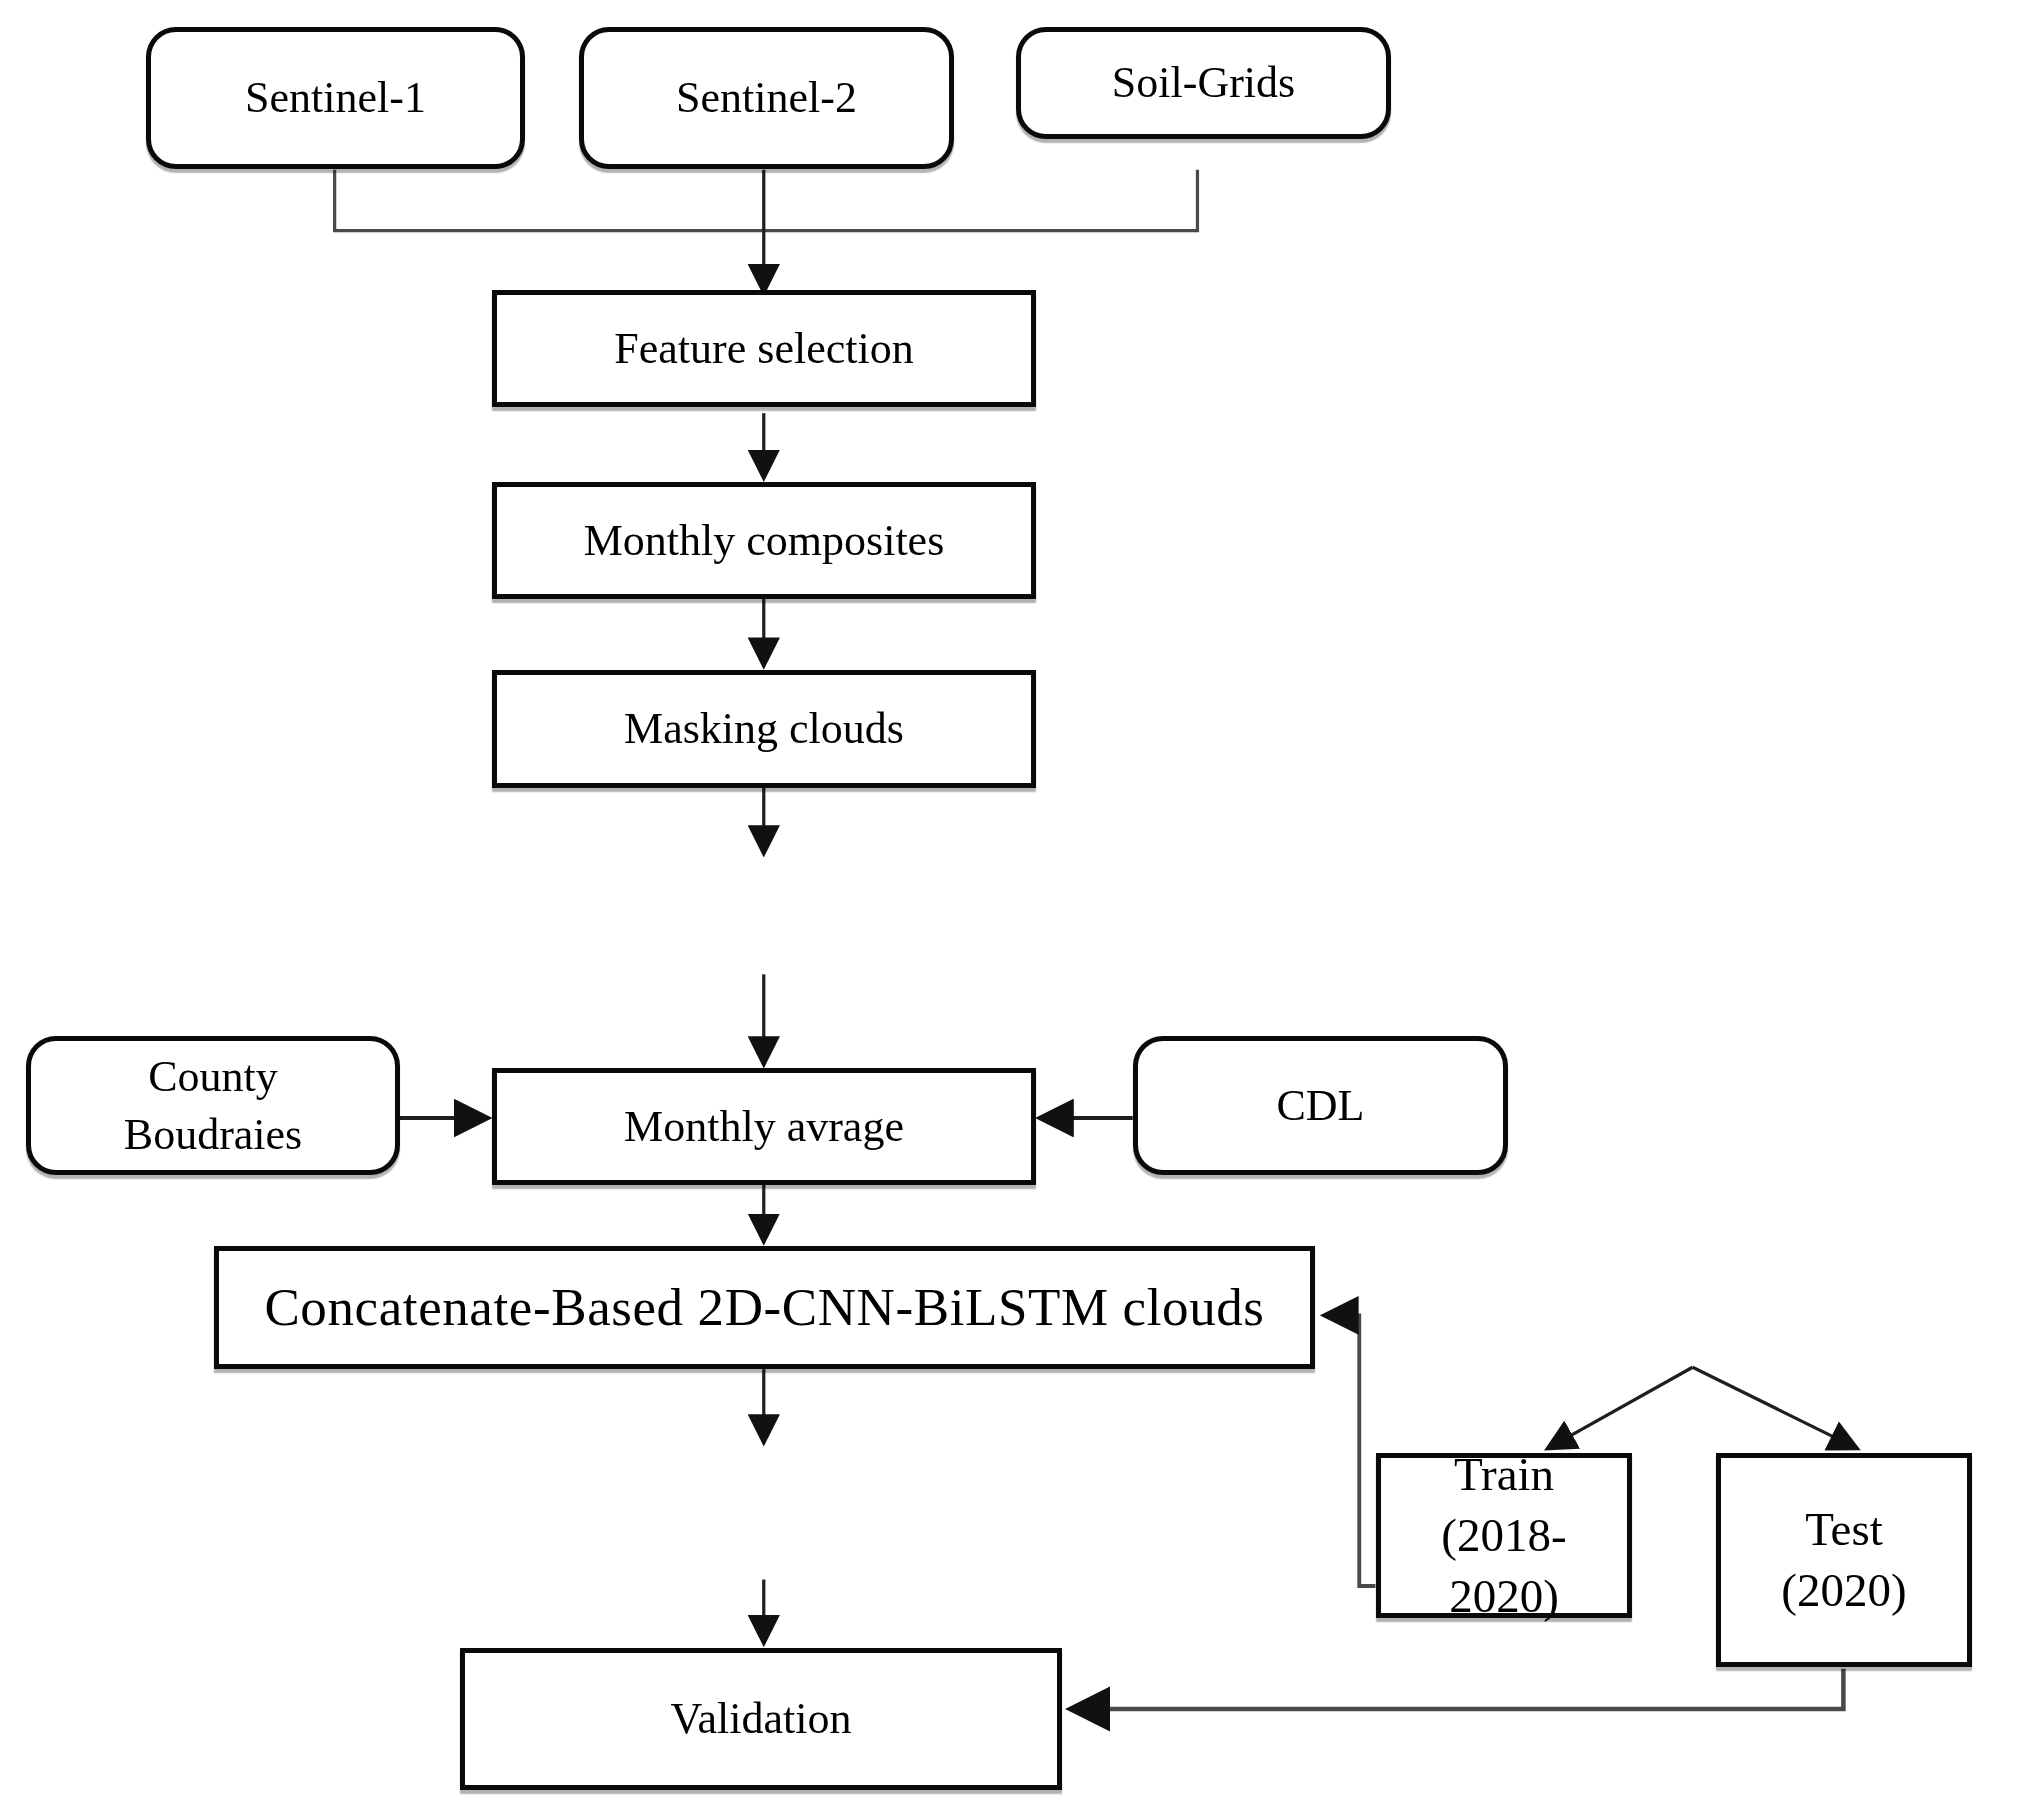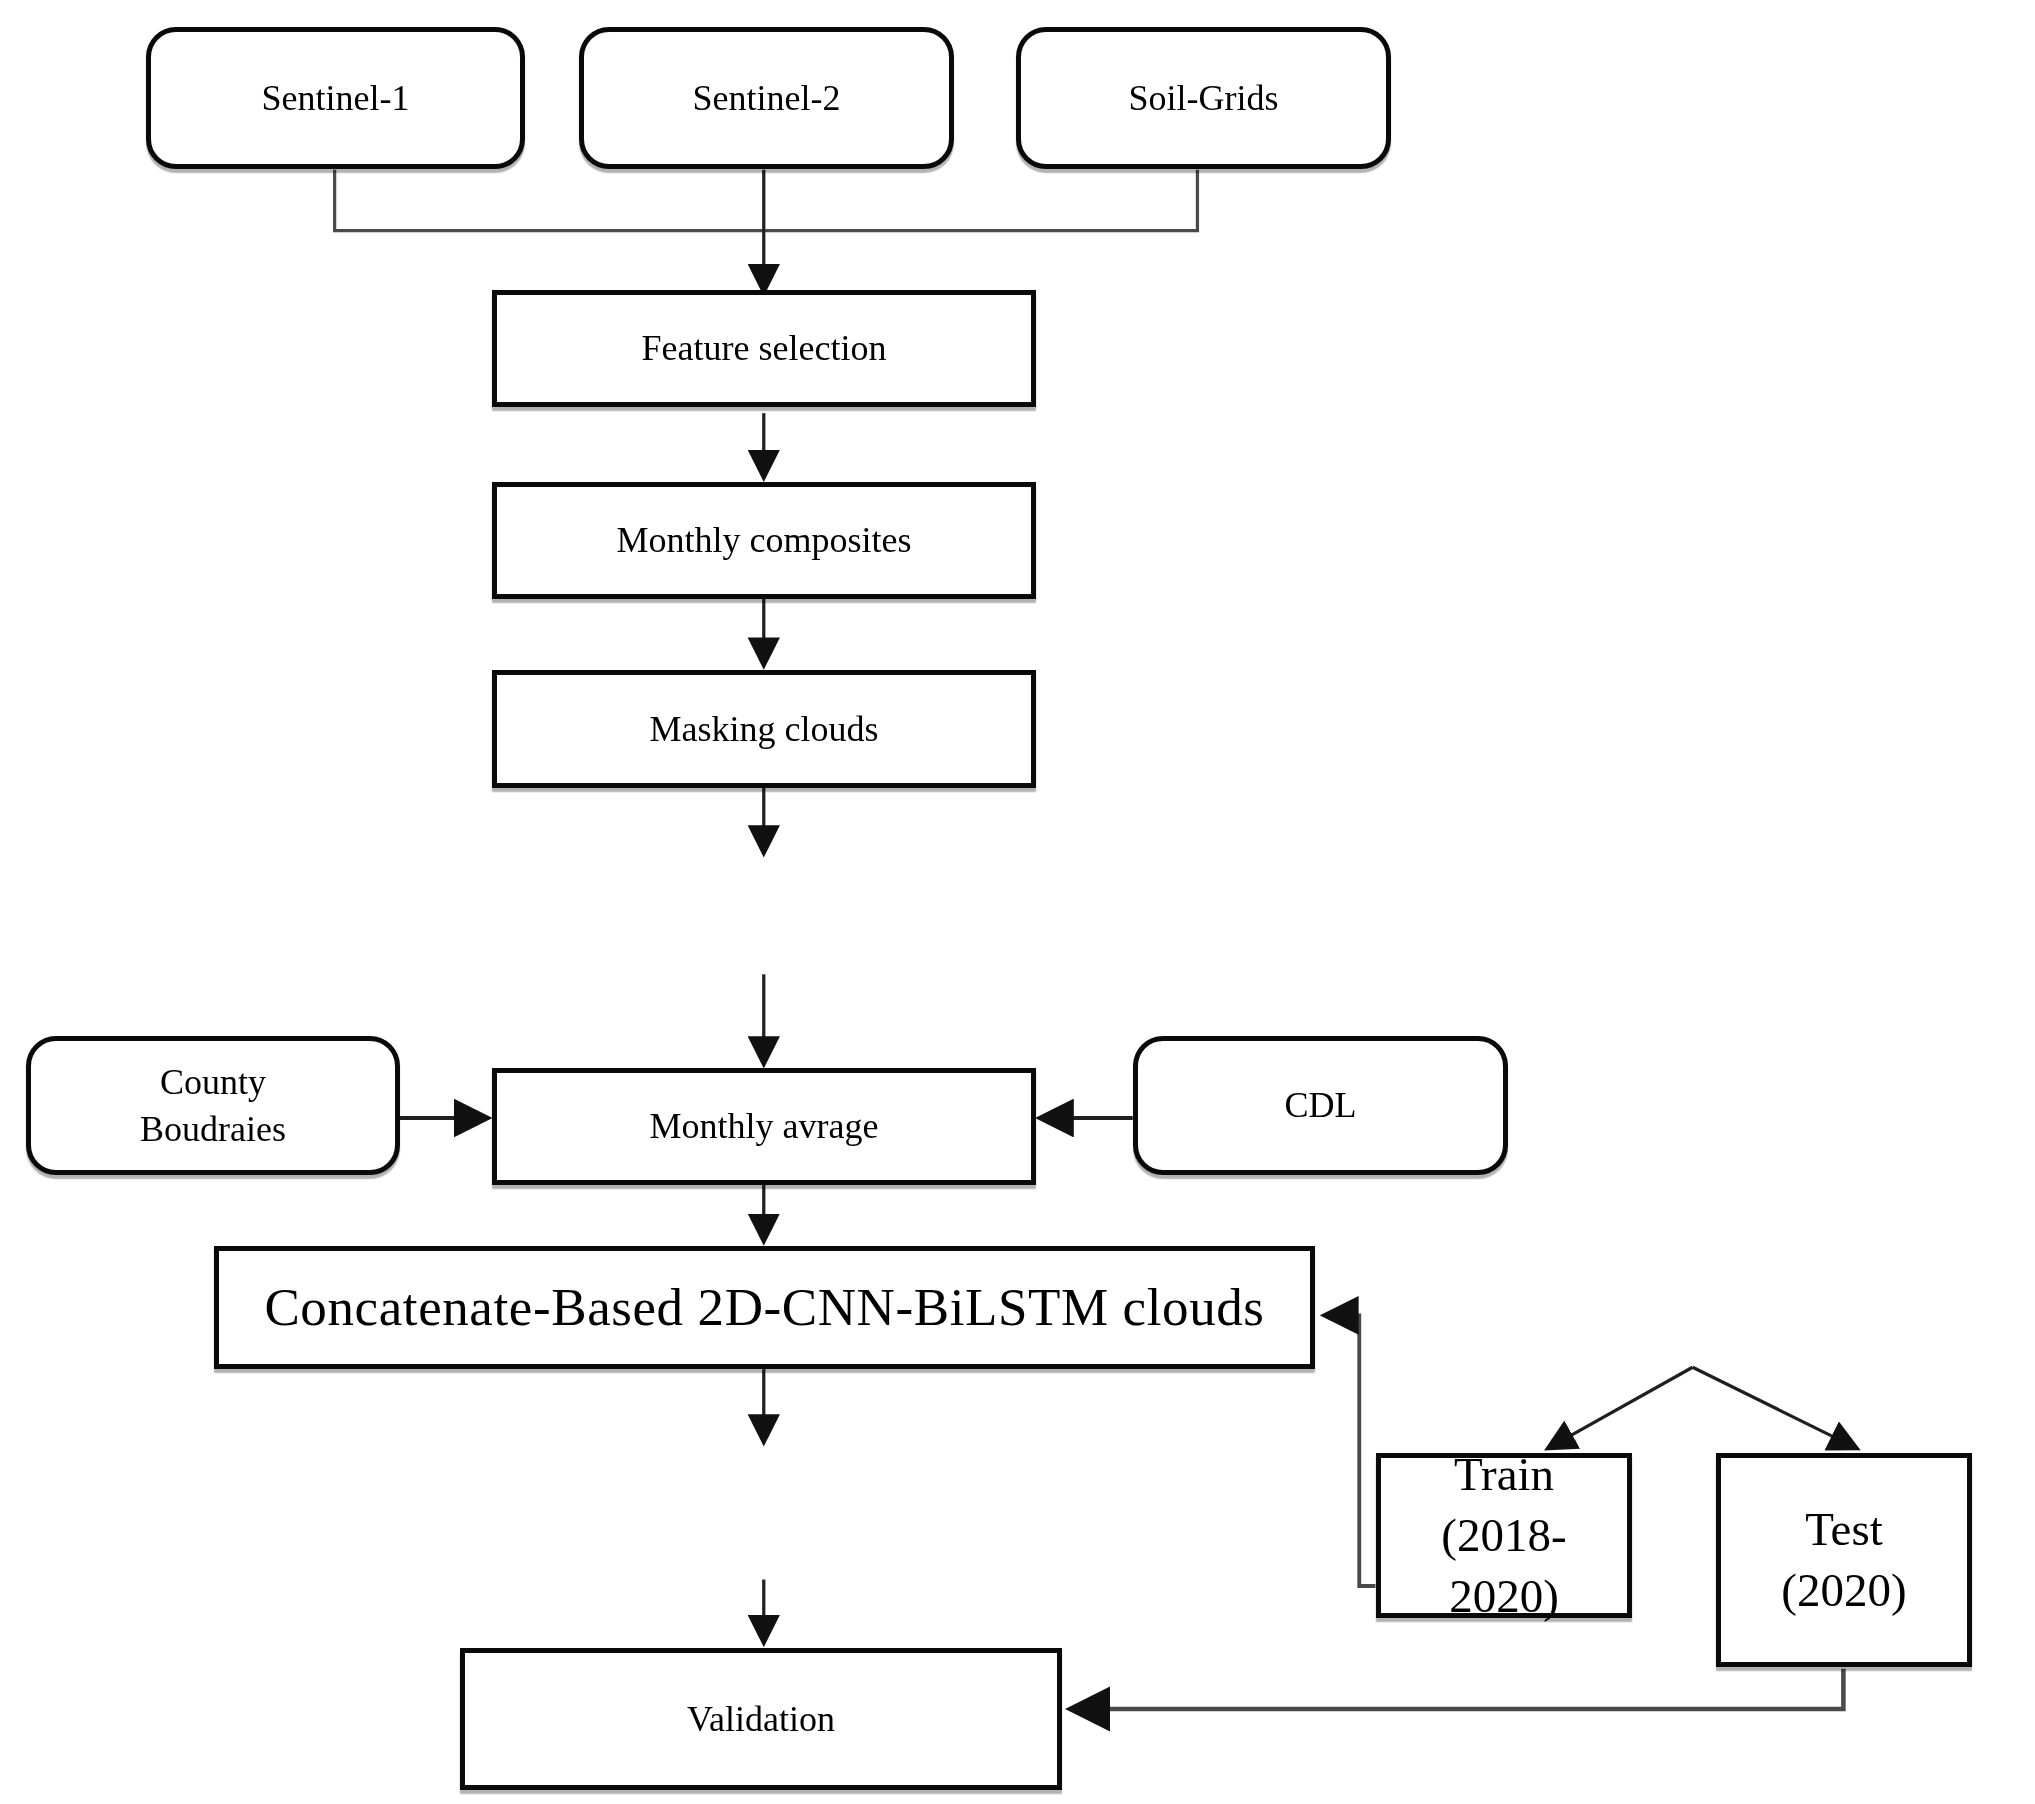--- a/index.html
+++ b/index.html
@@ -31,21 +31,21 @@
     align-items: center;
     justify-content: center;
     text-align: center;
     box-shadow: 0 3.9px 1.3px rgba(0,0,0,0.30);
   }
   .node--rounded {
     border-radius: 30px;
   }
   .label {
     color: #000000;
-    font-size: 36px;
+    font-size: 44px;
     line-height: 1.3;
     white-space: pre-line;
     padding: 0 11.7px;
   }
   .node--model .label {
     font-size: 53px;
     letter-spacing: 0.6px;
   }
   .node--small .label {
     font-size: 47px;
@@ -95,21 +95,21 @@
   </svg>
 
   <div class="node node--rounded" style="left:146px; top:27px; width:379px; height:142px">
     <span class="label">Sentinel-1</span>
   </div>
 
   <div class="node node--rounded" style="left:579px; top:27px; width:375px; height:142px">
     <span class="label">Sentinel-2</span>
   </div>
 
-  <div class="node node--rounded" style="left:1016px; top:27px; width:375px; height:142px">
+  <div class="node node--rounded" style="left:1016px; top:27px; width:375px; height:112px">
     <span class="label">Soil-Grids</span>
   </div>
 
   <div class="node" style="left:492px; top:290px; width:544px; height:117px">
     <span class="label">Feature selection</span>
   </div>
 
   <div class="node" style="left:492px; top:482px; width:544px; height:117px">
     <span class="label">Monthly composites</span>
   </div>

